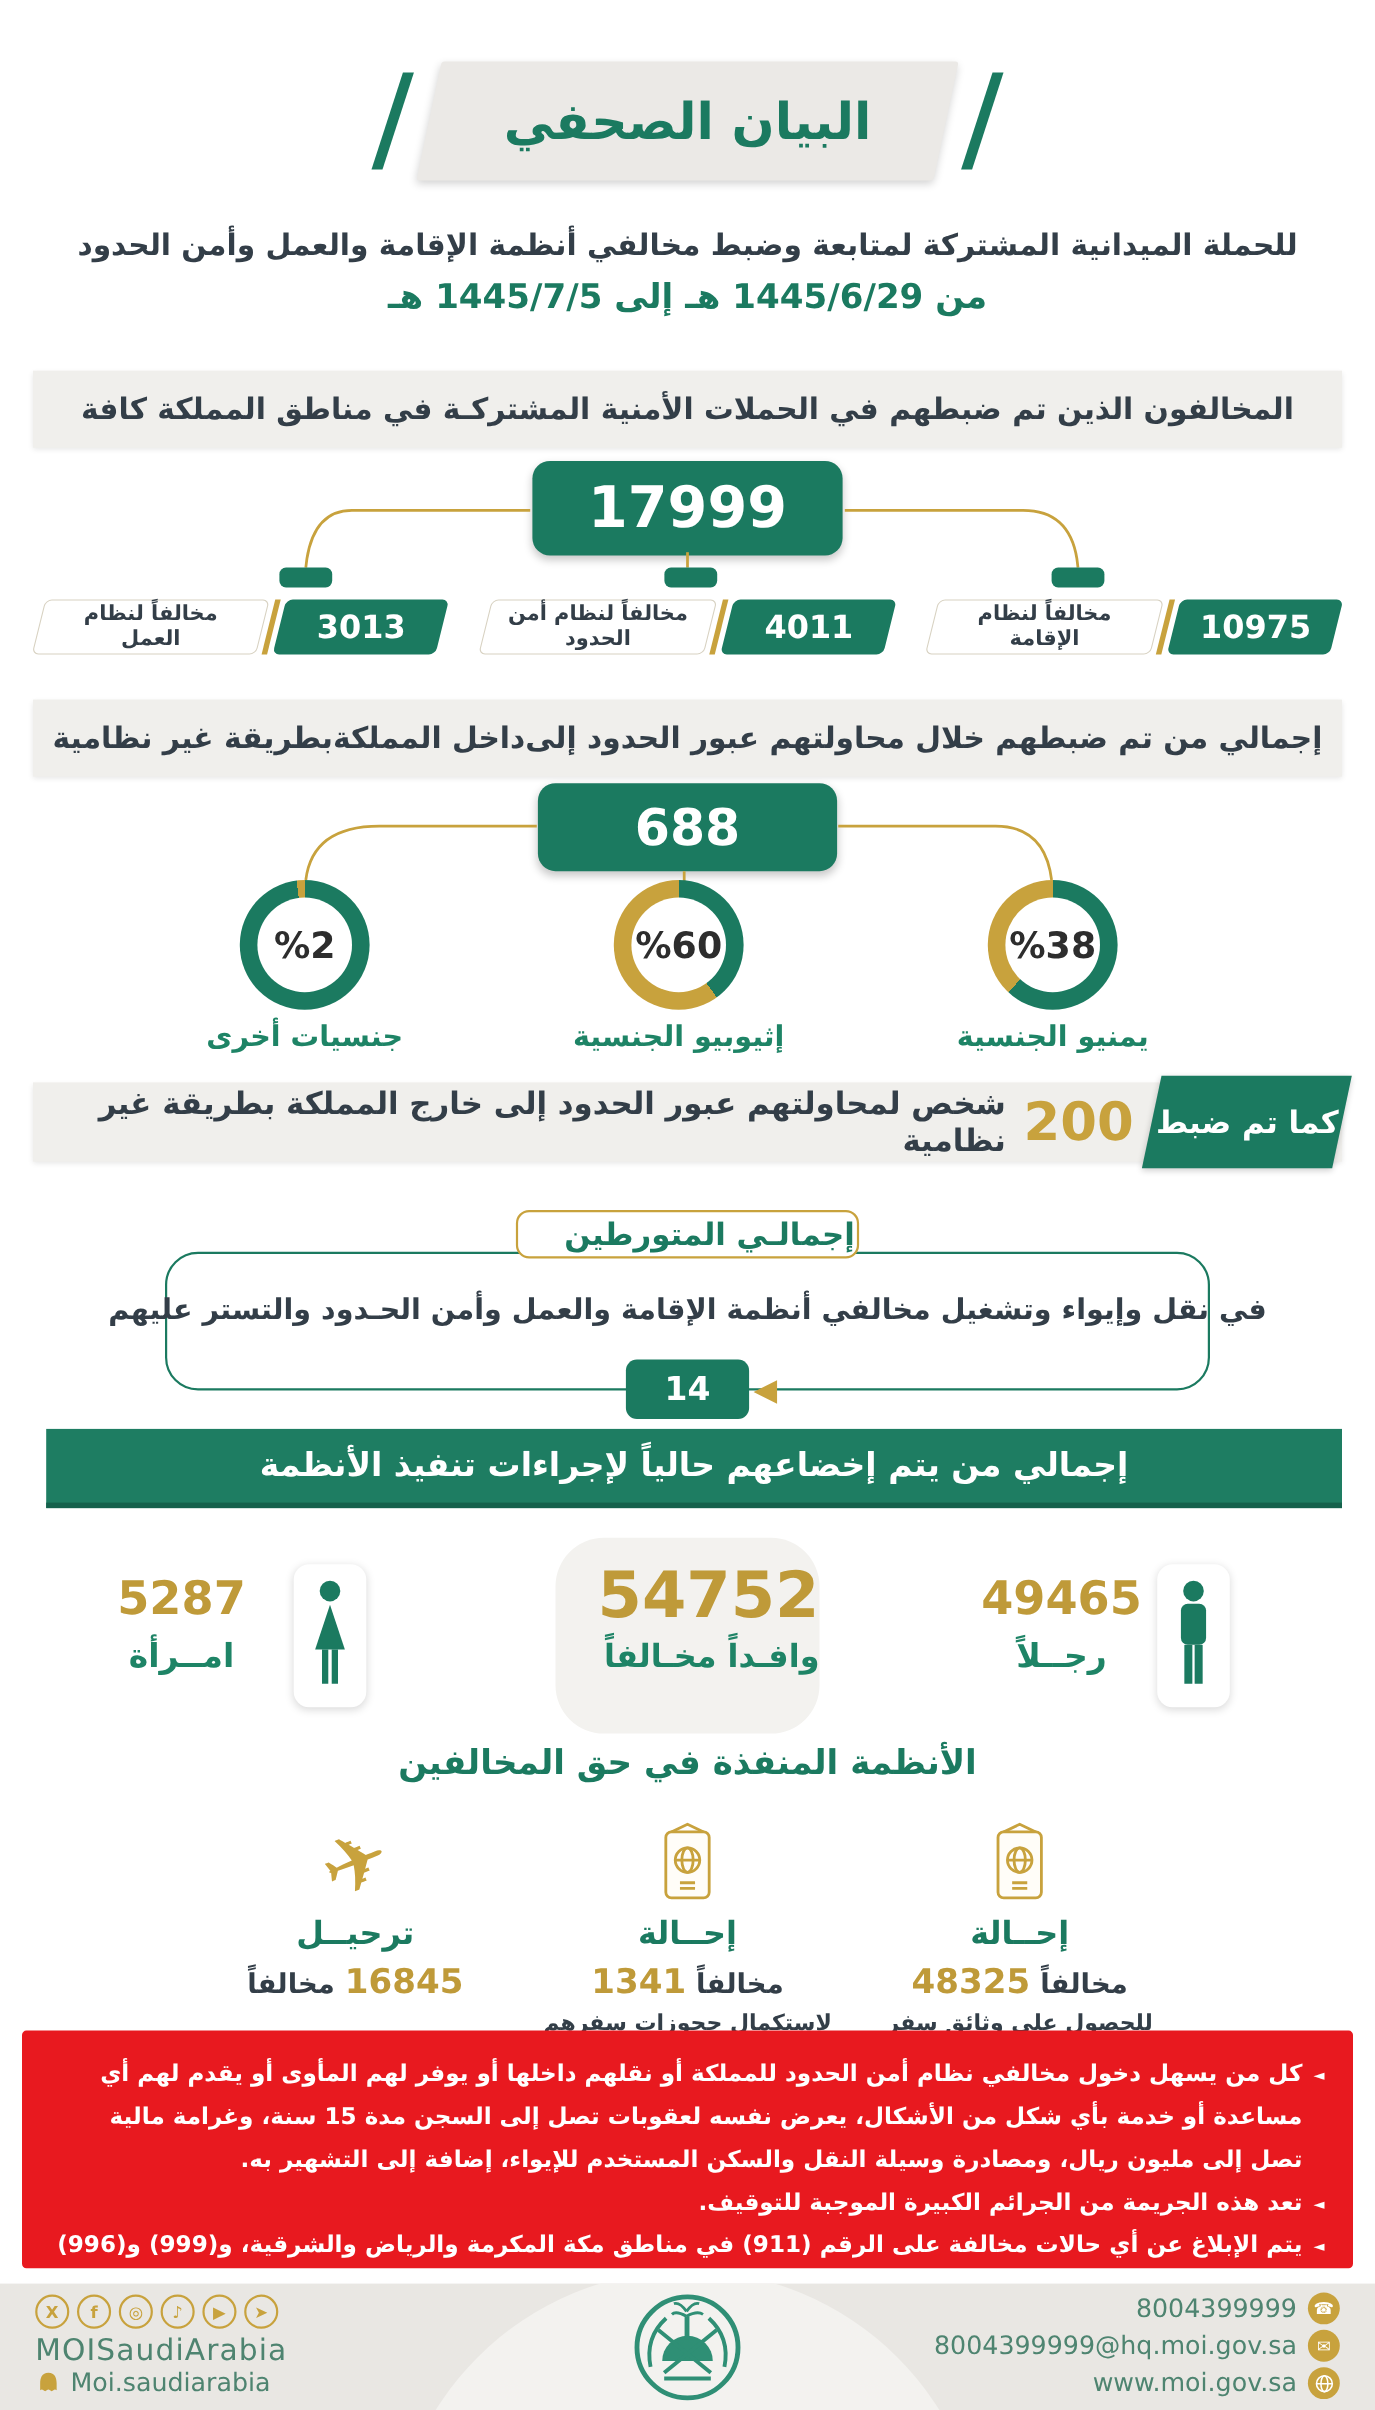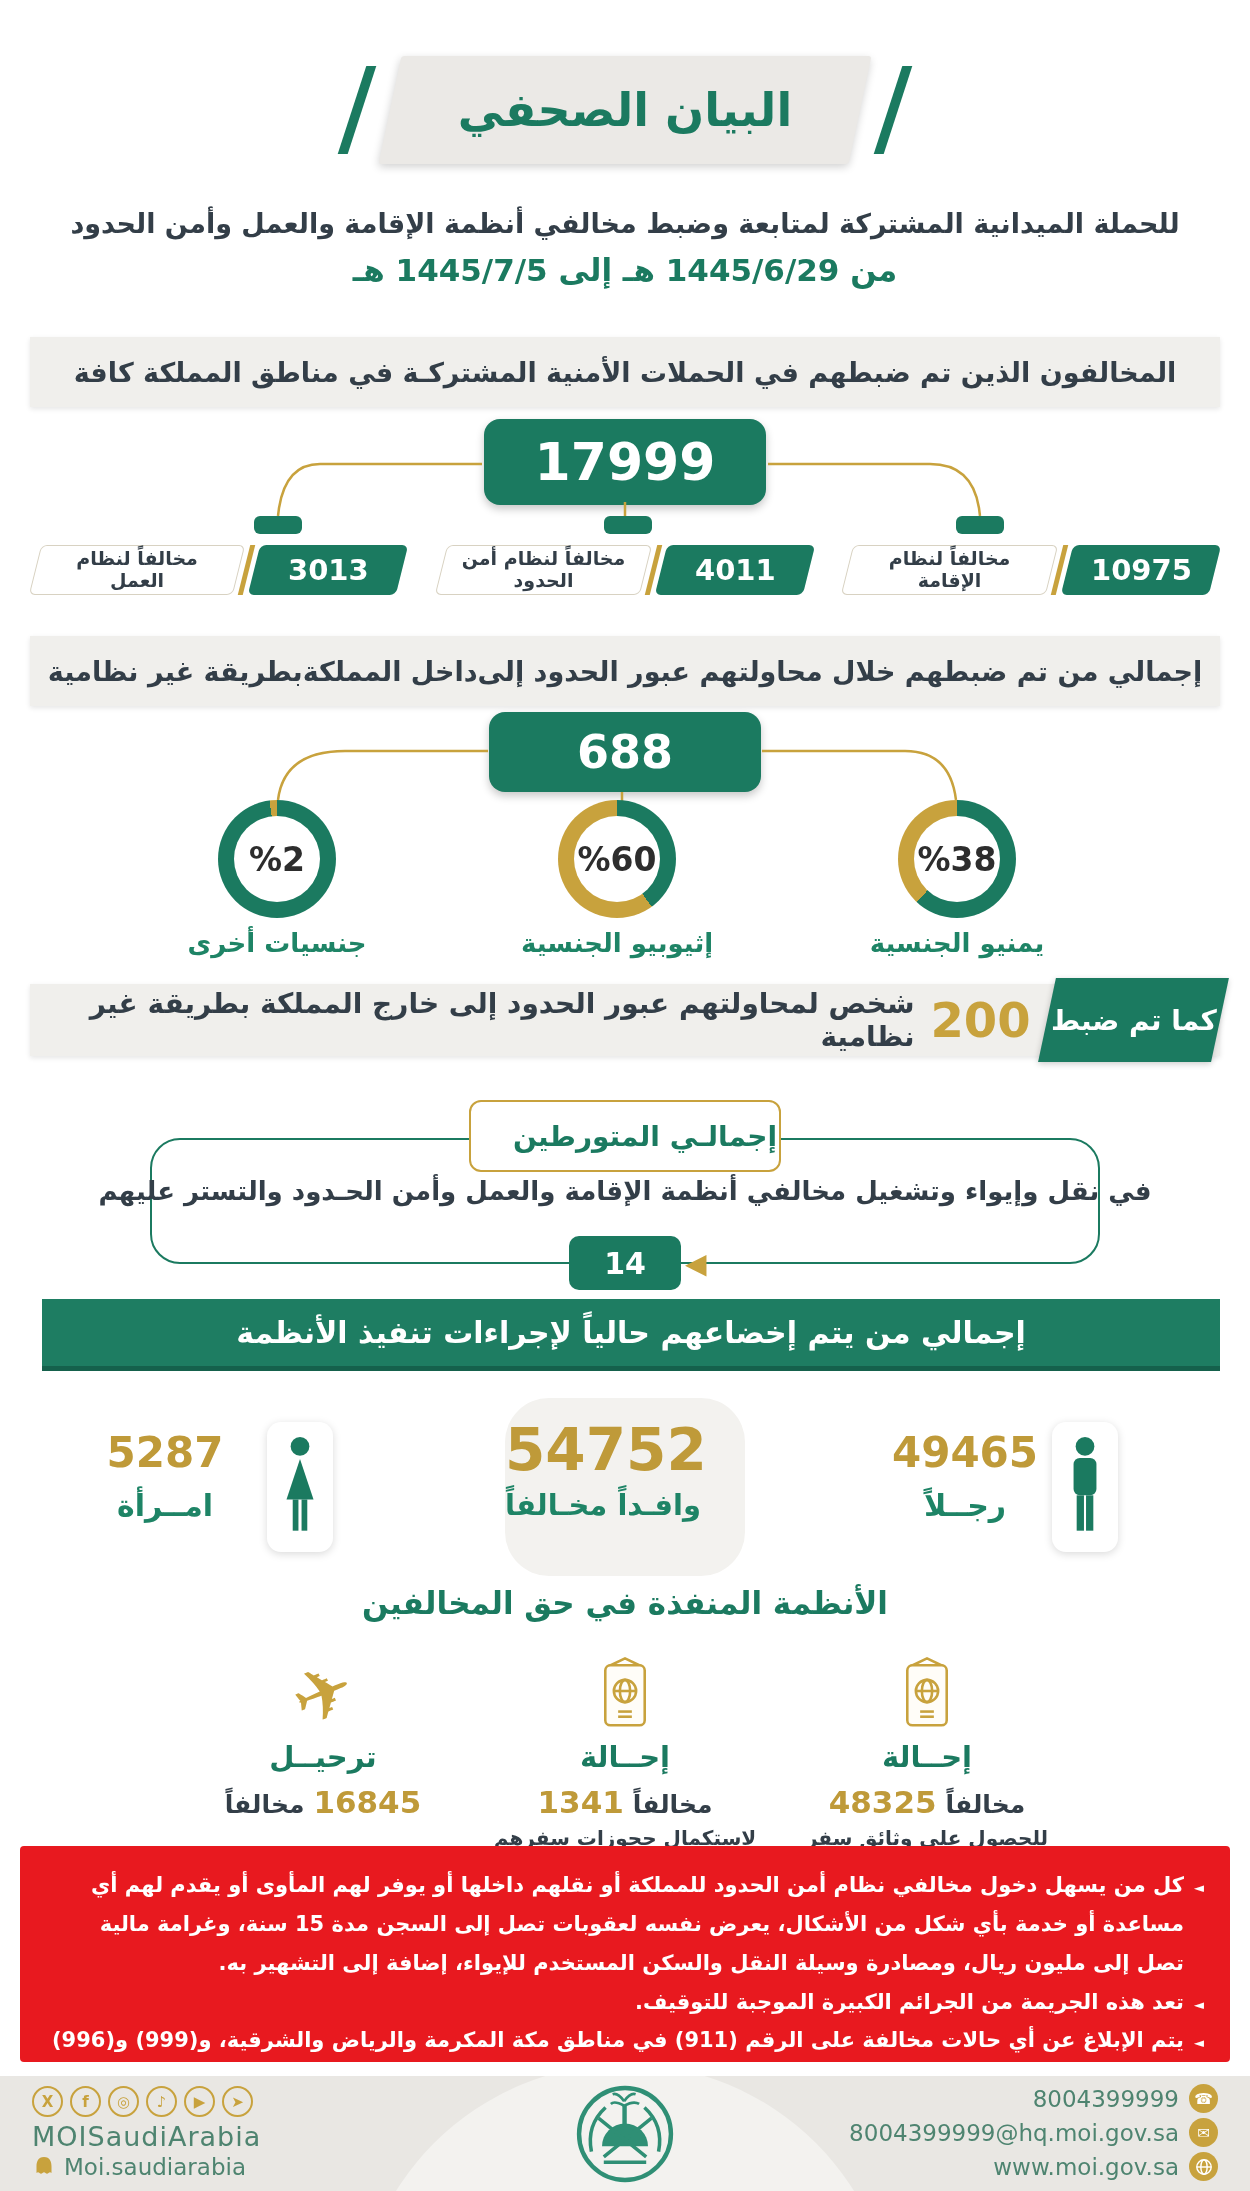--- a/index.html
+++ b/index.html
@@ -50,30 +50,30 @@
   .donut .pct{position:absolute;inset:16px;display:flex;align-items:center;justify-content:center;font-size:33px;color:#2d2d2d;direction:ltr;}
   .donut-label{position:absolute;top:928px;width:280px;text-align:center;color:#1e8466;font-size:26px;}
 
   
   .badge200{background:var(--green,#1b7a60);transform:skewX(-12deg);height:84px;width:182px;display:flex;align-items:center;justify-content:center;box-shadow:0 2px 6px rgba(0,0,0,.2);}
   .badge200 span{transform:skewX(12deg);color:#fff;font-size:28px;}
   .num200{color:var(--gold,#c8a23d);font-size:48px;}
 
   
   .involved-box{position:absolute;top:1138px;left:150px;width:950px;height:126px;border:2.5px solid var(--green,#1b7a60);border-radius:30px;background:#fff;}
-  .involved-title{position:absolute;top:1100px;left:50%;transform:translateX(-50%);width:312px;height:72px;background:#fff;border:2.5px solid var(--gold,#c8a23d);border-radius:12px;display:flex;align-items:center;justify-content:center;color:var(--green,#1b7a60);font-size:28px;z-index:2;padding-left:40px;}
+  .involved-title{position:absolute;top:1100px;left:50%;transform:translateX(-50%);width:312px;height:44px;background:#fff;border:2.5px solid var(--gold,#c8a23d);border-radius:12px;display:flex;align-items:center;justify-content:center;color:var(--green,#1b7a60);font-size:28px;z-index:2;padding-left:40px;}
   .involved-body{position:absolute;top:1176px;left:0;width:100%;text-align:center;color:var(--dark,#333e48);font-size:26px;white-space:nowrap;z-index:1;}
   .count14{position:absolute;top:1236px;left:50%;transform:translateX(-50%);width:112px;height:54px;background:var(--green,#1b7a60);border-radius:10px;color:#fff;font-size:30px;display:flex;align-items:center;justify-content:center;z-index:2;}
   .count14-arrow{position:absolute;top:1247px;left:50%;margin-left:60px;color:var(--gold,#c8a23d);font-size:28px;z-index:2;}
 
   
   .green-banner{position:absolute;top:1299px;left:30px;right:30px;height:72px;background:#1e7d62;border-bottom:5px solid var(--green_dark,#15614c);color:#fff;font-size:30px;display:flex;align-items:center;justify-content:center;margin-left:12px;}
 
   
-  .stat-center{position:absolute;top:1398px;left:505px;width:240px;height:178px;background:#f3f2ef;border-radius:44px;text-align:left;}
+  .stat-center{position:absolute;top:1398px;left:505px;width:240px;height:178px;background:#f3f2ef;border-radius:44px;text-align:right;}
   .stat-center .v{margin-top:18px;font-size:58px;color:var(--gold_text,#bf9a39);direction:ltr;}
   .stat-center .l{margin-top:4px;font-size:29px;color:#1e8466;}
   .stat-num{position:absolute;top:1428px;font-size:42px;color:var(--gold_text,#bf9a39);text-align:center;direction:ltr;}
   .stat-lbl{position:absolute;top:1488px;font-size:30px;color:#1e8466;text-align:center;}
   .num-women{left:75px;width:180px;} .lbl-women{left:75px;width:180px;}
   .num-men{left:870px;width:190px;} .lbl-men{left:870px;width:190px;}
   .person-card{position:absolute;top:1422px;width:66px;height:130px;background:#fff;border-radius:14px;box-shadow:0 2px 8px rgba(0,0,0,.15);display:flex;align-items:center;justify-content:center;}
   .card-women{left:267px;} .card-men{left:1052px;}
 
   

